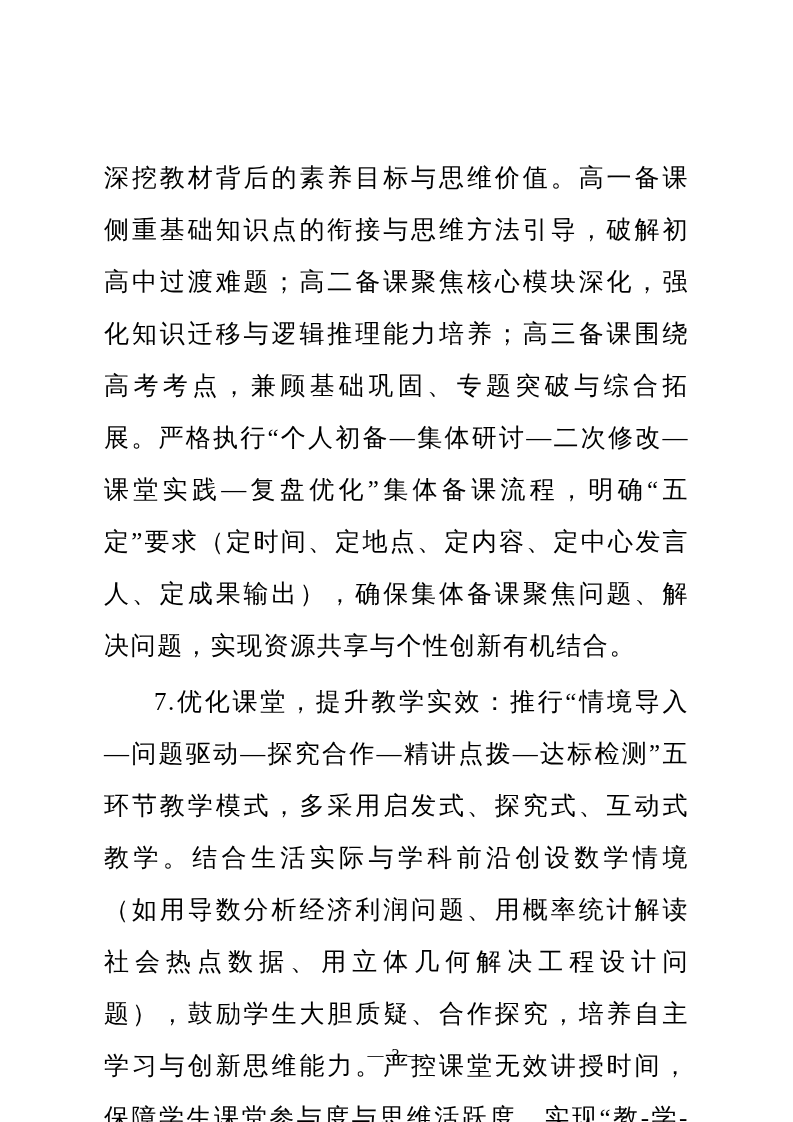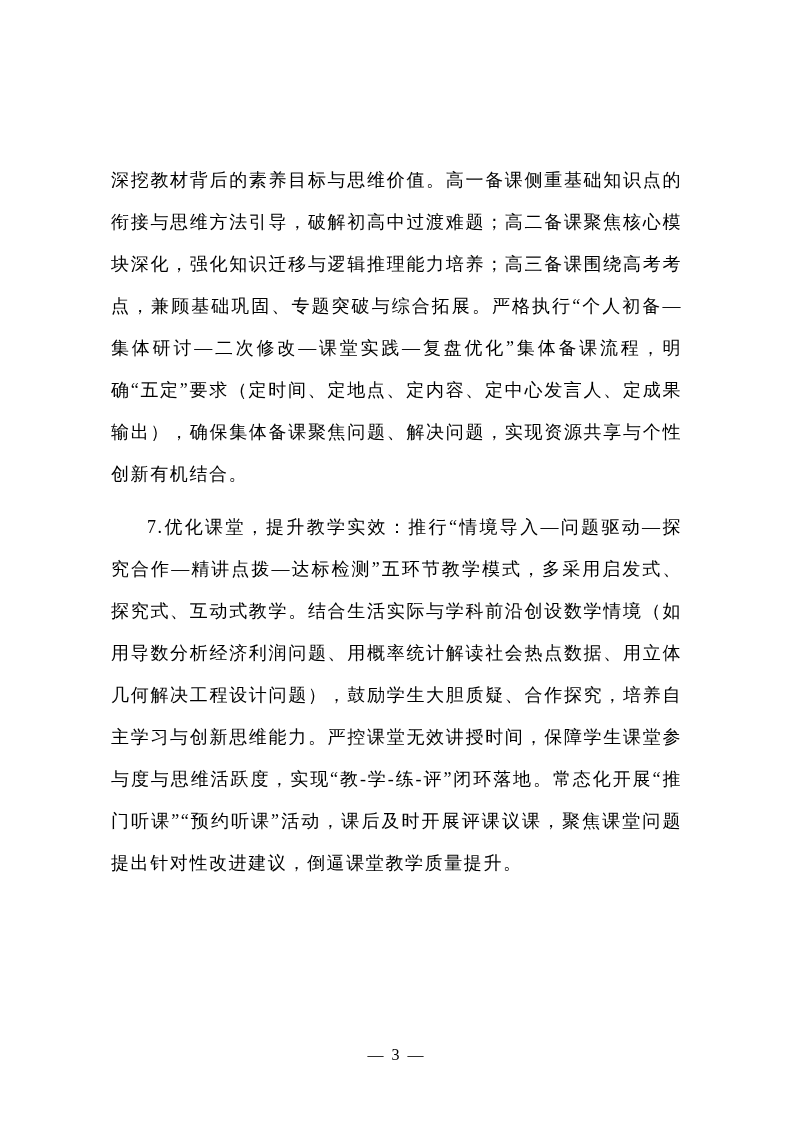--- a/index.html
+++ b/index.html
@@ -16,24 +16,24 @@
     font-family: "Liberation Serif", "DejaVu Serif", serif;
     color: #000000;
   }
   .doc-body {
     position: absolute;
     top: 148px;
     left: 100px;
     width: 593px;
   }
   .doc-body p {
-    margin: 11px;
+    margin: 4px;
     padding: 0;
-    font-size: 18px;
-    line-height: 42px;
+    font-size: 25px;
+    line-height: 52px;
     letter-spacing: 1.6px;
     text-align: justify;
     text-justify: inter-character;
     word-break: break-all;
   }
   .doc-body p.indent {
     text-indent: 2em;
   }
   .page-footer {
     position: absolute;

